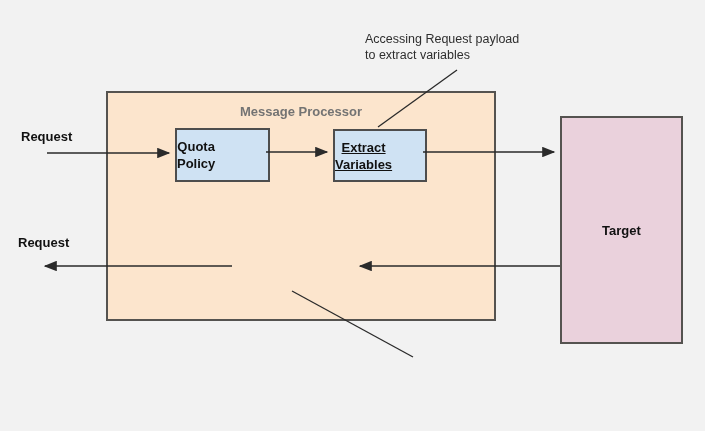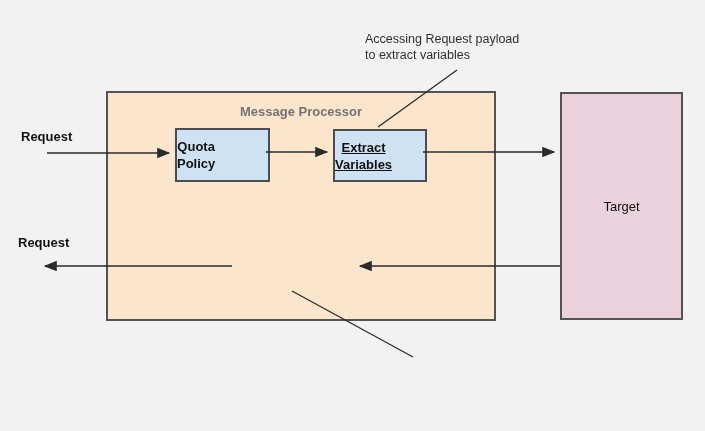--- a/index.html
+++ b/index.html
@@ -40,23 +40,24 @@
     font-size:13px;
     line-height:17px;
     color:#111;
     white-space:pre-line;
   }
   .target-box{
     background:#ead1dc;
     display:flex;
     align-items:center;
     justify-content:center;
-    font-weight:normal;
+    font-weight:bold;
     font-size:13px;
     color:#111;
+    margin-top:24px;
   }
   .flow-label{
     position:absolute;
     font-weight:bold;
     font-size:13px;
     color:#111;
   }
   .annotation{
     position:absolute;
     font-size:12.5px;

